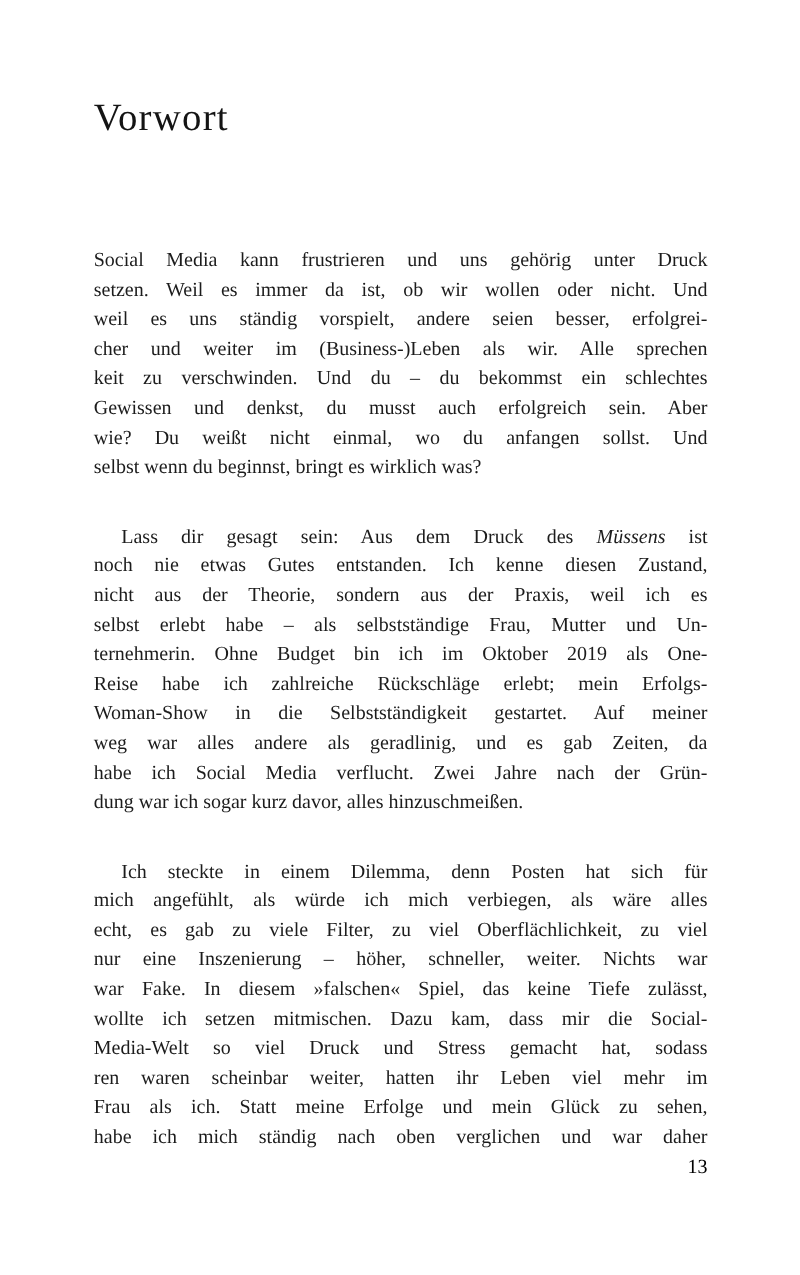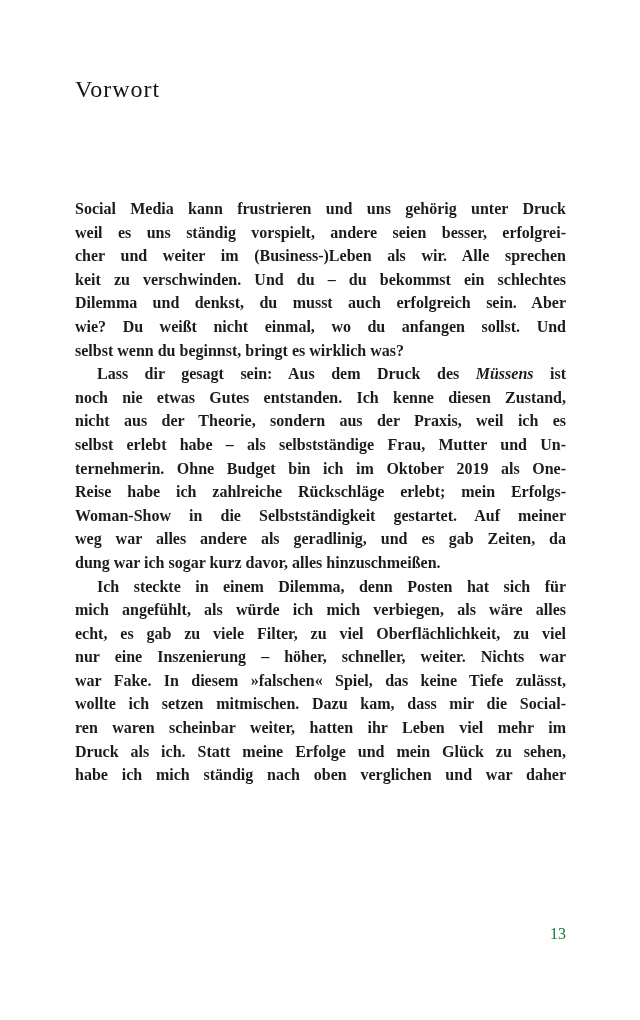--- a/index.html
+++ b/index.html
@@ -13,90 +13,93 @@
     height: 1020px;
     background: #ffffff;
     overflow: hidden;
     font-family: "Liberation Serif", serif;
     color: #1c1c1c;
   }
   .title {
     position: absolute;
     left: 75px;
     top: 76px;
-    font-size: 24px;
+    font-size: 31px;
     letter-spacing: 1px;
     font-weight: 500;
     color: #141414;
   }
   .text-block {
     position: absolute;
     left: 75px;
     top: 197px;
     width: 491px;
     font-size: 16px;
     line-height: 23.6px;
   }
   .line {
     text-align: justify;
     text-align-last: justify;
     text-justify: inter-word;
-    font-weight: bold;
   }
   .line.last {
     text-align-last: left;
   }
   .line.indent {
     text-indent: 22px;
+    margin-top: 32px;
   }
   .italic {
     font-style: italic;
   }
   .page-number {
     position: absolute;
     right: 74px;
     top: 925px;
     font-size: 16px;
-    color: #15803d;
+    color: #000000;
   }
 </style>
 </head>
 <body>
 
 <div class="page">
   <div class="title">Vorwort</div>
 
   <div class="text-block">
       <div class="paragraph">
         <div class="line"><span>Social Media kann frustrieren und uns gehörig unter Druck</span></div>
+        <div class="line"><span>setzen. Weil es immer da ist, ob wir wollen oder nicht. Und</span></div>
         <div class="line"><span>weil es uns ständig vorspielt, andere seien besser, erfolgrei-</span></div>
         <div class="line"><span>cher und weiter im (Business-)Leben als wir. Alle sprechen</span></div>
         <div class="line"><span>keit zu verschwinden. Und du – du bekommst ein schlechtes</span></div>
-        <div class="line"><span>Dilemma und denkst, du musst auch erfolgreich sein. Aber</span></div>
+        <div class="line"><span>Gewissen und denkst, du musst auch erfolgreich sein. Aber</span></div>
         <div class="line"><span>wie? Du weißt nicht einmal, wo du anfangen sollst. Und</span></div>
         <div class="line last"><span>selbst wenn du beginnst, bringt es wirklich was?</span></div>
       </div>
       <div class="paragraph">
         <div class="line indent"><span>Lass dir gesagt sein: Aus dem Druck des </span><span class="italic">Müssens</span><span> ist</span></div>
         <div class="line"><span>noch nie etwas Gutes entstanden. Ich kenne diesen Zustand,</span></div>
         <div class="line"><span>nicht aus der Theorie, sondern aus der Praxis, weil ich es</span></div>
         <div class="line"><span>selbst erlebt habe – als selbstständige Frau, Mutter und Un-</span></div>
         <div class="line"><span>ternehmerin. Ohne Budget bin ich im Oktober 2019 als One-</span></div>
         <div class="line"><span>Reise habe ich zahlreiche Rückschläge erlebt; mein Erfolgs-</span></div>
         <div class="line"><span>Woman-Show in die Selbstständigkeit gestartet. Auf meiner</span></div>
         <div class="line"><span>weg war alles andere als geradlinig, und es gab Zeiten, da</span></div>
+        <div class="line"><span>habe ich Social Media verflucht. Zwei Jahre nach der Grün-</span></div>
         <div class="line last"><span>dung war ich sogar kurz davor, alles hinzuschmeißen.</span></div>
       </div>
       <div class="paragraph">
         <div class="line indent"><span>Ich steckte in einem Dilemma, denn Posten hat sich für</span></div>
         <div class="line"><span>mich angefühlt, als würde ich mich verbiegen, als wäre alles</span></div>
         <div class="line"><span>echt, es gab zu viele Filter, zu viel Oberflächlichkeit, zu viel</span></div>
         <div class="line"><span>nur eine Inszenierung – höher, schneller, weiter. Nichts war</span></div>
         <div class="line"><span>war Fake. In diesem »falschen« Spiel, das keine Tiefe zulässt,</span></div>
         <div class="line"><span>wollte ich setzen mitmischen. Dazu kam, dass mir die Social-</span></div>
+        <div class="line"><span>Media-Welt so viel Druck und Stress gemacht hat, sodass</span></div>
         <div class="line"><span>ren waren scheinbar weiter, hatten ihr Leben viel mehr im</span></div>
-        <div class="line"><span>Druck als ich. Statt meine Erfolge und mein Glück zu sehen,</span></div>
+        <div class="line"><span>Frau als ich. Statt meine Erfolge und mein Glück zu sehen,</span></div>
         <div class="line"><span>habe ich mich ständig nach oben verglichen und war daher</span></div>
       </div>
     </div>
 
   <div class="page-number">13</div>
 </div>
 
 </body></html>

